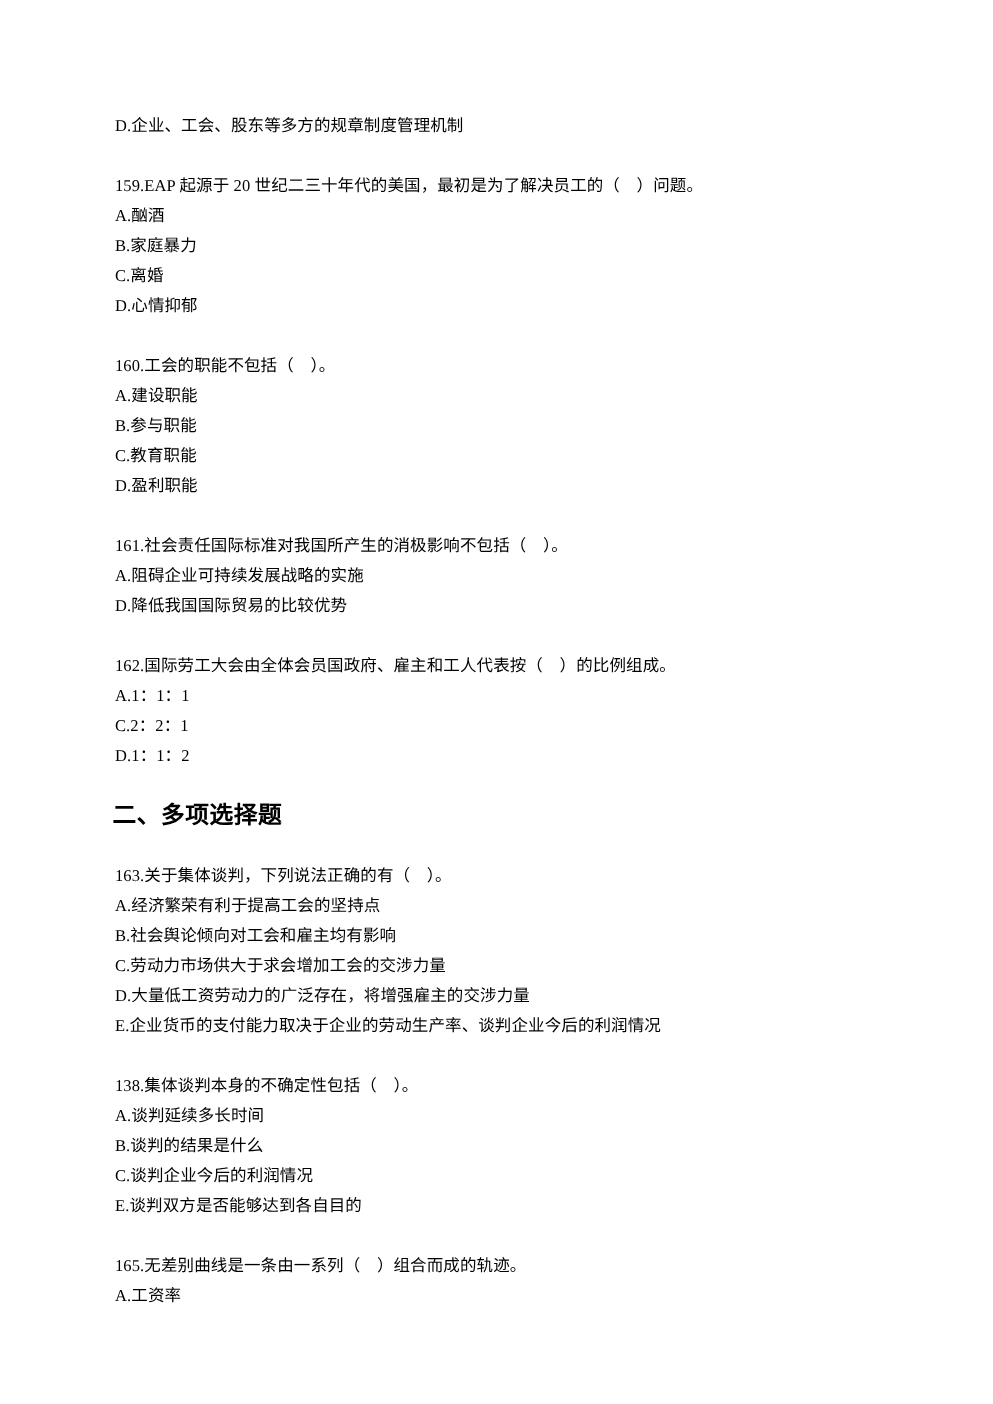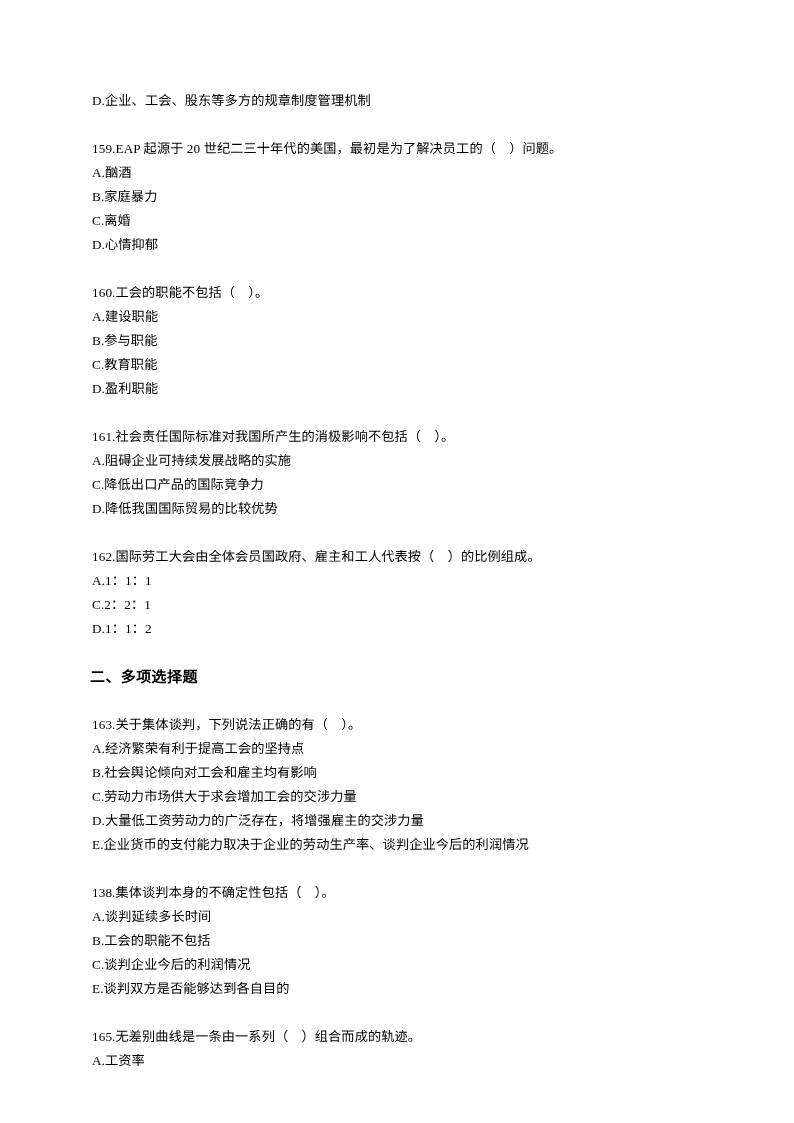--- a/index.html
+++ b/index.html
@@ -39,21 +39,21 @@
     white-space: pre-wrap;
     letter-spacing: 0.1px;
   }
   .block {
     margin: 0 0 24px 2px;
   }
   .block:last-child {
     margin-bottom: 0;
   }
   .section-heading {
-    font-size: 15px;
+    font-size: 19px;
     line-height: 24px;
     font-weight: bold;
     letter-spacing: 0.4px;
     margin: 0 0 24px 0;
     white-space: pre-wrap;
   }
   .orphan {
     margin-bottom: 0;
   }
 </style>
@@ -79,21 +79,20 @@
       <div class="qline">160.工会的职能不包括（　）。</div>
       <div class="opt">A.建设职能</div>
       <div class="opt">B.参与职能</div>
       <div class="opt">C.教育职能</div>
       <div class="opt">D.盈利职能</div>
     </div>
 
     <div class="block">
       <div class="qline">161.社会责任国际标准对我国所产生的消极影响不包括（　）。</div>
       <div class="opt">A.阻碍企业可持续发展战略的实施</div>
-      <div class="opt">C.降低出口产品的国际竞争力</div>
       <div class="opt">D.降低我国国际贸易的比较优势</div>
     </div>
 
     <div class="block">
       <div class="qline">162.国际劳工大会由全体会员国政府、雇主和工人代表按（　）的比例组成。</div>
       <div class="opt">A.1：1：1</div>
       <div class="opt">C.2：2：1</div>
       <div class="opt">D.1：1：2</div>
     </div>
 
@@ -104,21 +103,21 @@
       <div class="opt">A.经济繁荣有利于提高工会的坚持点</div>
       <div class="opt">B.社会舆论倾向对工会和雇主均有影响</div>
       <div class="opt">C.劳动力市场供大于求会增加工会的交涉力量</div>
       <div class="opt">D.大量低工资劳动力的广泛存在，将增强雇主的交涉力量</div>
       <div class="opt">E.企业货币的支付能力取决于企业的劳动生产率、谈判企业今后的利润情况</div>
     </div>
 
     <div class="block">
       <div class="qline">138.集体谈判本身的不确定性包括（　）。</div>
       <div class="opt">A.谈判延续多长时间</div>
-      <div class="opt">B.工会的职能不包括</div>
+      <div class="opt">B.谈判的结果是什么</div>
       <div class="opt">C.谈判企业今后的利润情况</div>
       <div class="opt">E.谈判双方是否能够达到各自目的</div>
     </div>
 
     <div class="block orphan">
       <div class="qline">165.无差别曲线是一条由一系列（　）组合而成的轨迹。</div>
       <div class="opt">A.工资率</div>
     </div>
 
   </div>

